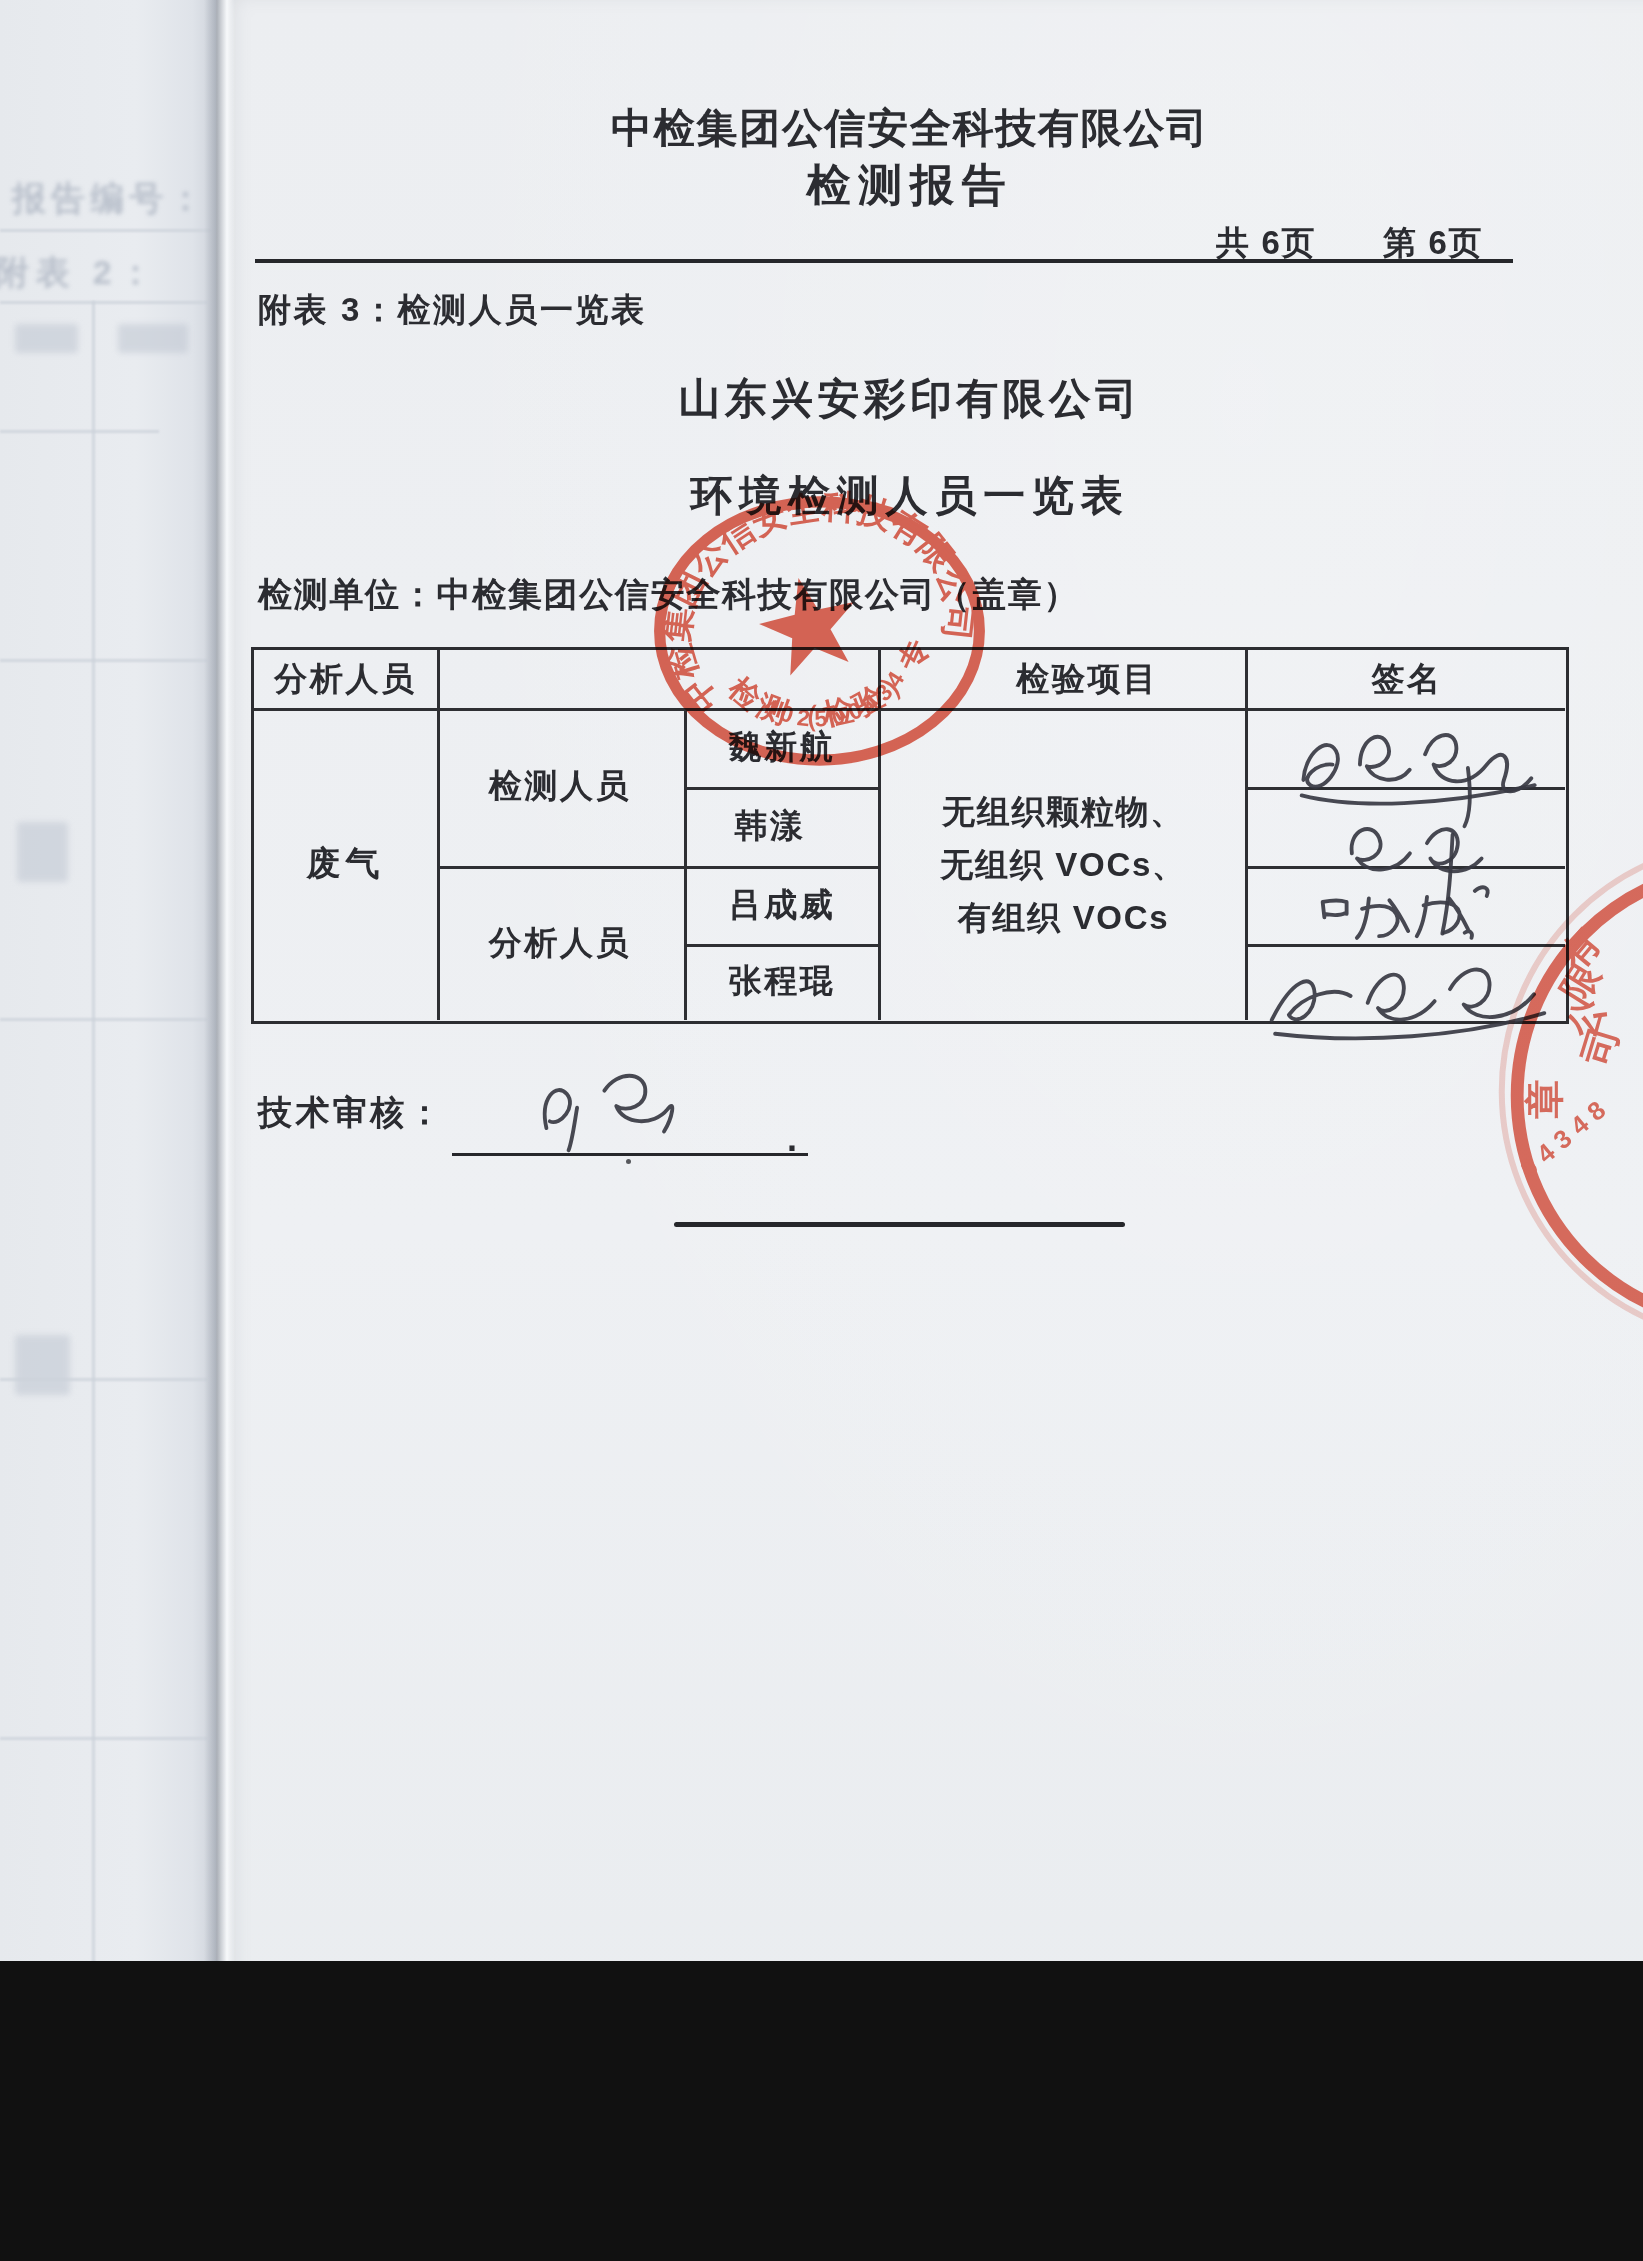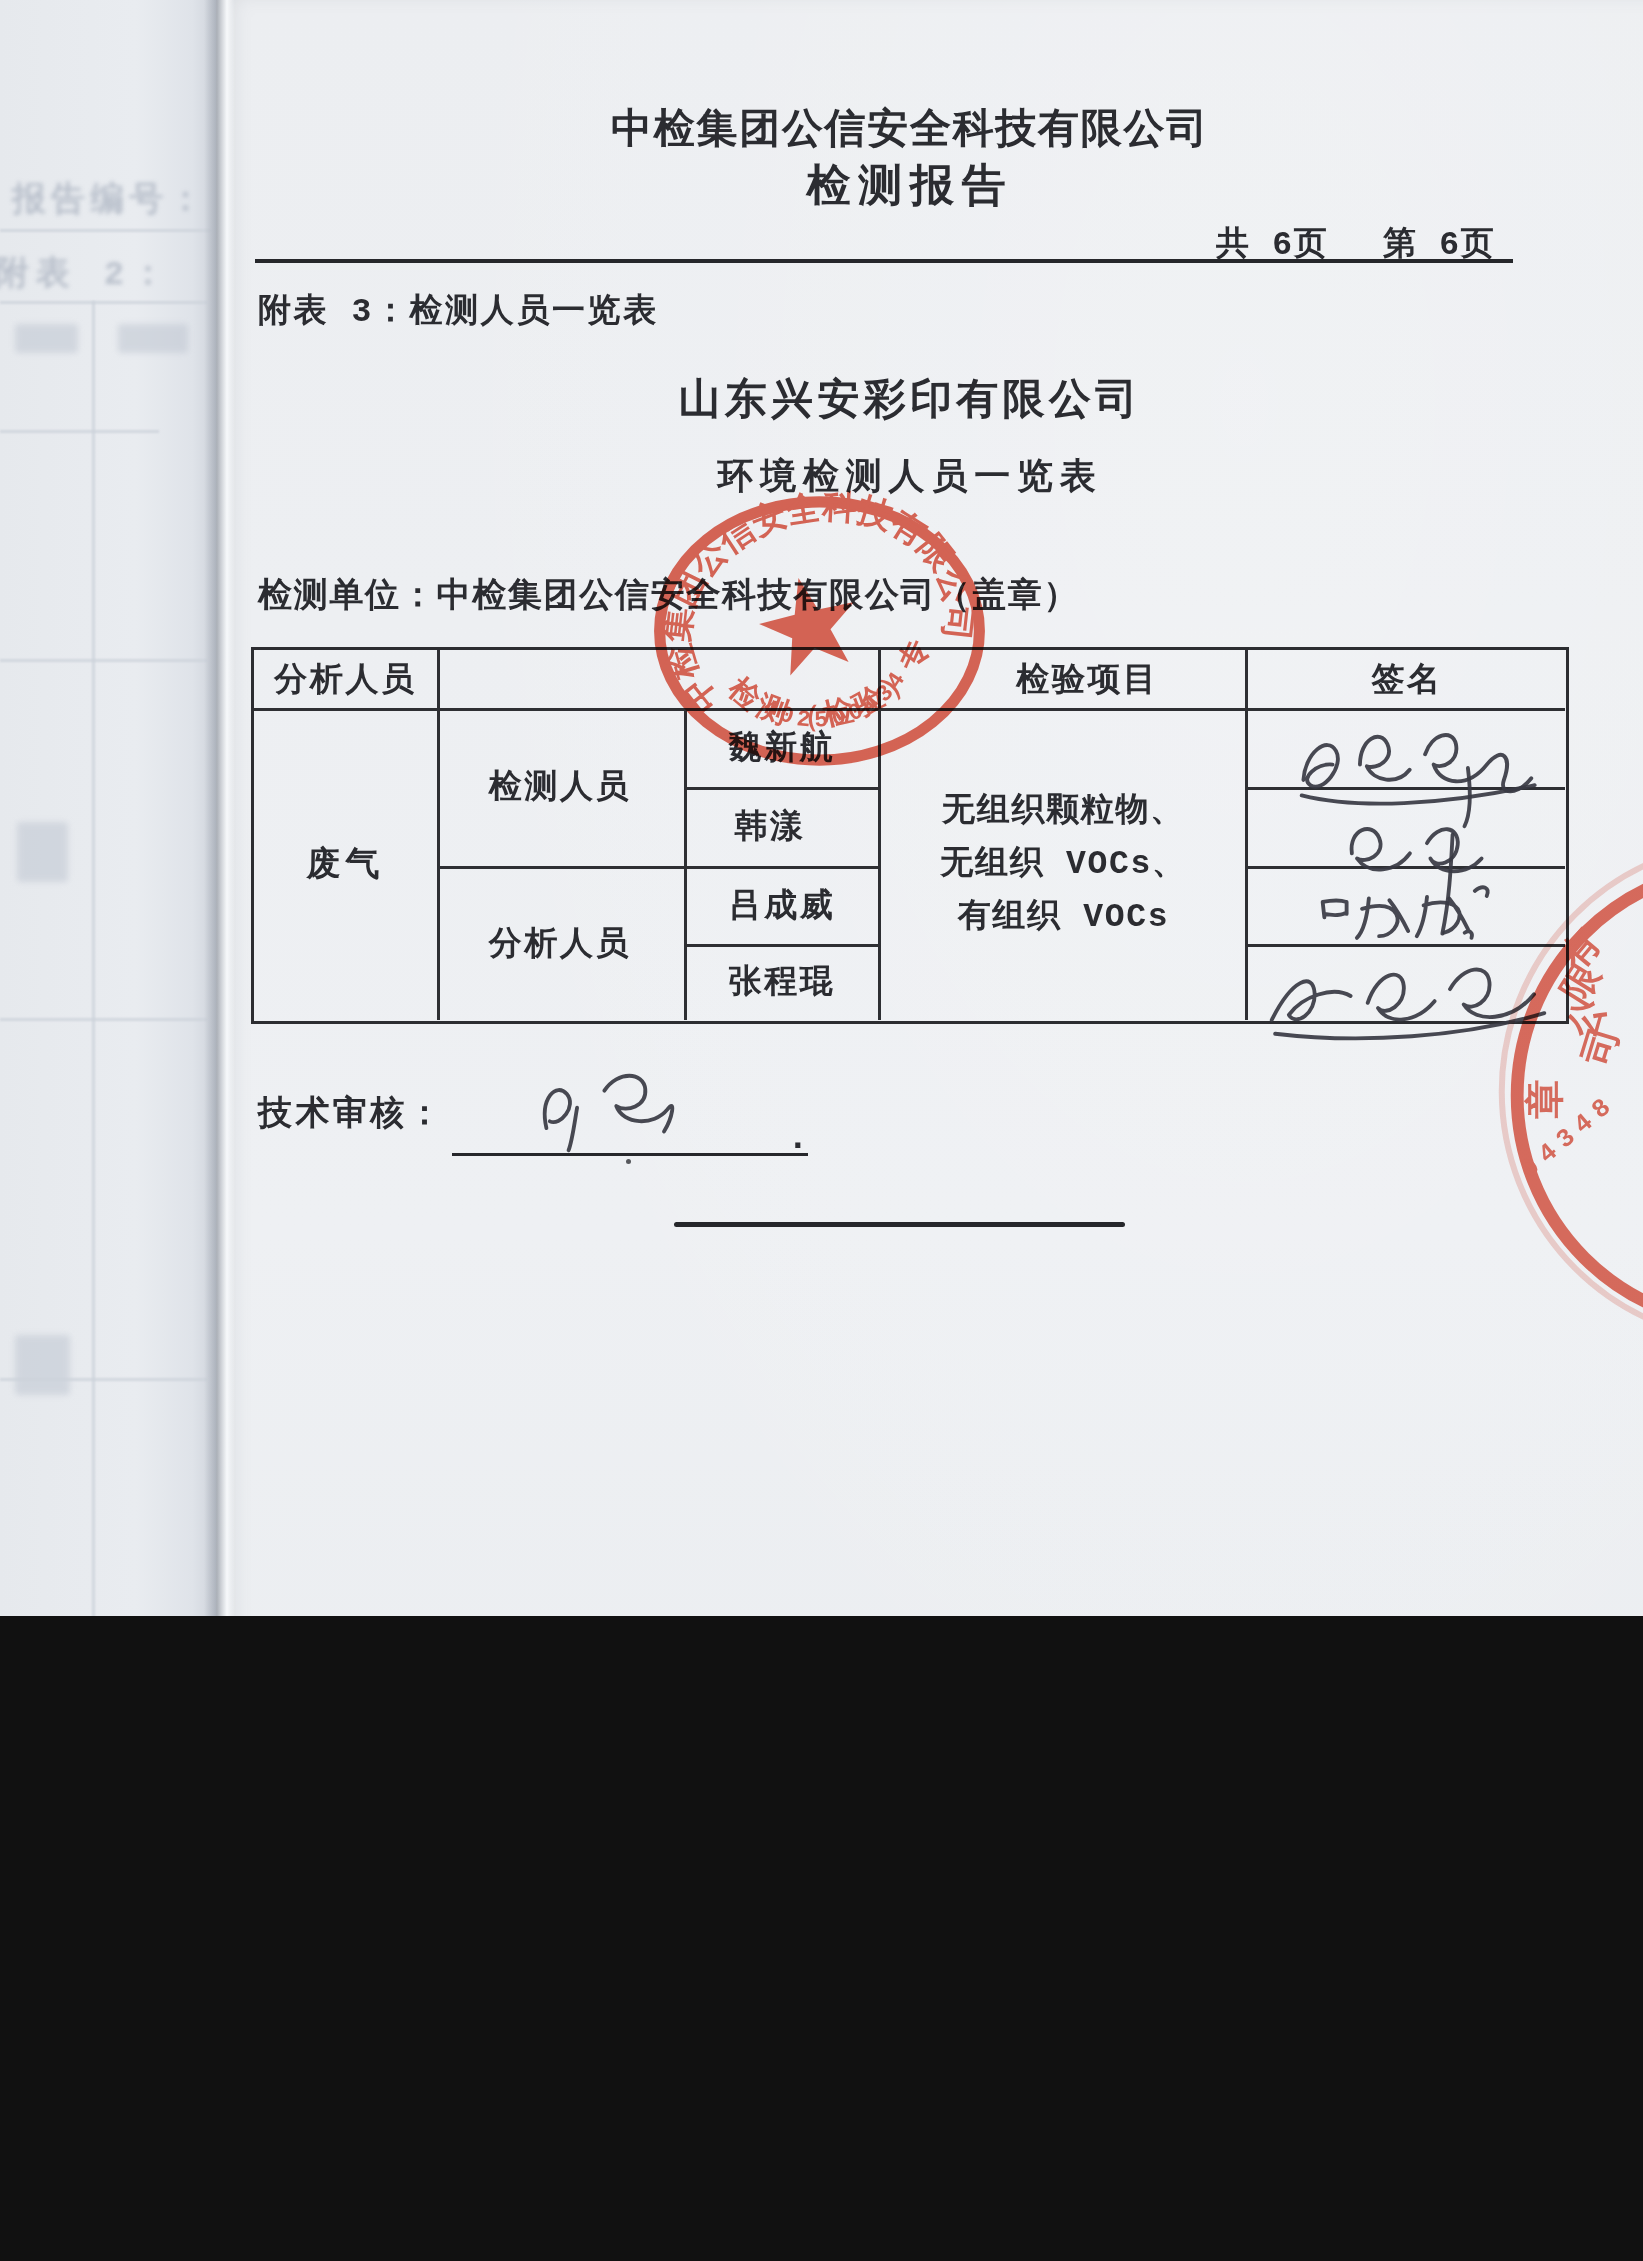--- a/index.html
+++ b/index.html
@@ -1,17 +1,17 @@
 <!DOCTYPE html>
 <html style="font-size:13.7px"><head>
 <meta charset="utf-8">
 <style>
   html,body{margin:0;padding:0;background:#111;}
-  .scene{position:relative;width:1643px;height:1616px;overflow:hidden;
-         font-family:Liberation Mono, monospace;color:#2b2c31;}
+  .scene{position:relative;width:1643px;height:1961px;overflow:hidden;
+         font-family:Liberation Sans, sans-serif;color:#2b2c31;}
   .abs{position:absolute;}
   
   .under-page{left:0;top:0;width:219px;height:2239px;
     background:linear-gradient(90deg,#e6e9ed 0%,#e9ecf0 62%,#dfe3e9 88%,#ccd1d9 100%);overflow:hidden;}
   .seam{left:204px;top:0;width:31px;height:2239px;
     background:linear-gradient(90deg,rgba(110,118,130,0) 0%,rgba(104,112,126,.34) 42%,rgba(248,250,252,.95) 74%,rgba(236,239,243,0) 100%);}
   .main-page{left:216px;top:0;width:1428px;height:2239px;
     background:linear-gradient(180deg,#eceef1 0%,#eef0f3 55%,#e9ecef 96%,#e2e5e9 100%);
     box-shadow:inset 22px 0 26px -13.7px rgba(92,100,112,.28);}
   .paper-sheen{left:216px;top:0;width:1428px;height:2239px;
@@ -29,21 +29,21 @@
   .ghost-line{background:#ccd2da;filter:blur(1px);opacity:.8;}
   .ghost-blob{background:#bfc6d1;filter:blur(3.4px);opacity:.55;border-radius:3.4px;}
   
   .ink{color:#2b2c31;}
   .t-org{font-size:41px;font-weight:600;letter-spacing:1.7px;}
   .t-doc{font-size:44px;font-weight:700;letter-spacing:7.7px;}
   .t-line{font-size:33px;font-weight:600;letter-spacing:1.7px;white-space:nowrap;}
   .t-no{font-size:35px;font-weight:700;letter-spacing:0.9px;}
   .t-attach{font-size:33px;font-weight:700;letter-spacing:2.6px;}
   .t-company{font-size:42px;font-weight:700;letter-spacing:4.3px;}
-  .t-list{font-size:36px;font-weight:700;letter-spacing:6.8px;}
+  .t-list{font-size:42px;font-weight:700;letter-spacing:6.8px;margin-top:16px;}
   .t-unit{font-size:34px;font-weight:600;letter-spacing:1.7px;white-space:nowrap;}
   .t-cell{font-size:33px;font-weight:600;letter-spacing:2.6px;}
   .t-items{font-size:33px;font-weight:600;letter-spacing:1.7px;line-height:53px;text-align:center;}
   .center-block{left:251px;width:1318px;text-align:center;}
   .rule{background:#26272b;}
   
   .tbl{left:251px;top:647px;width:1318px;height:377px;border:3.4px solid #2c2d31;box-sizing:border-box;}
   .vline,.hline{position:absolute;background:#2e2f33;}
   .cell{position:absolute;display:flex;align-items:center;justify-content:center;text-align:center;}
   

